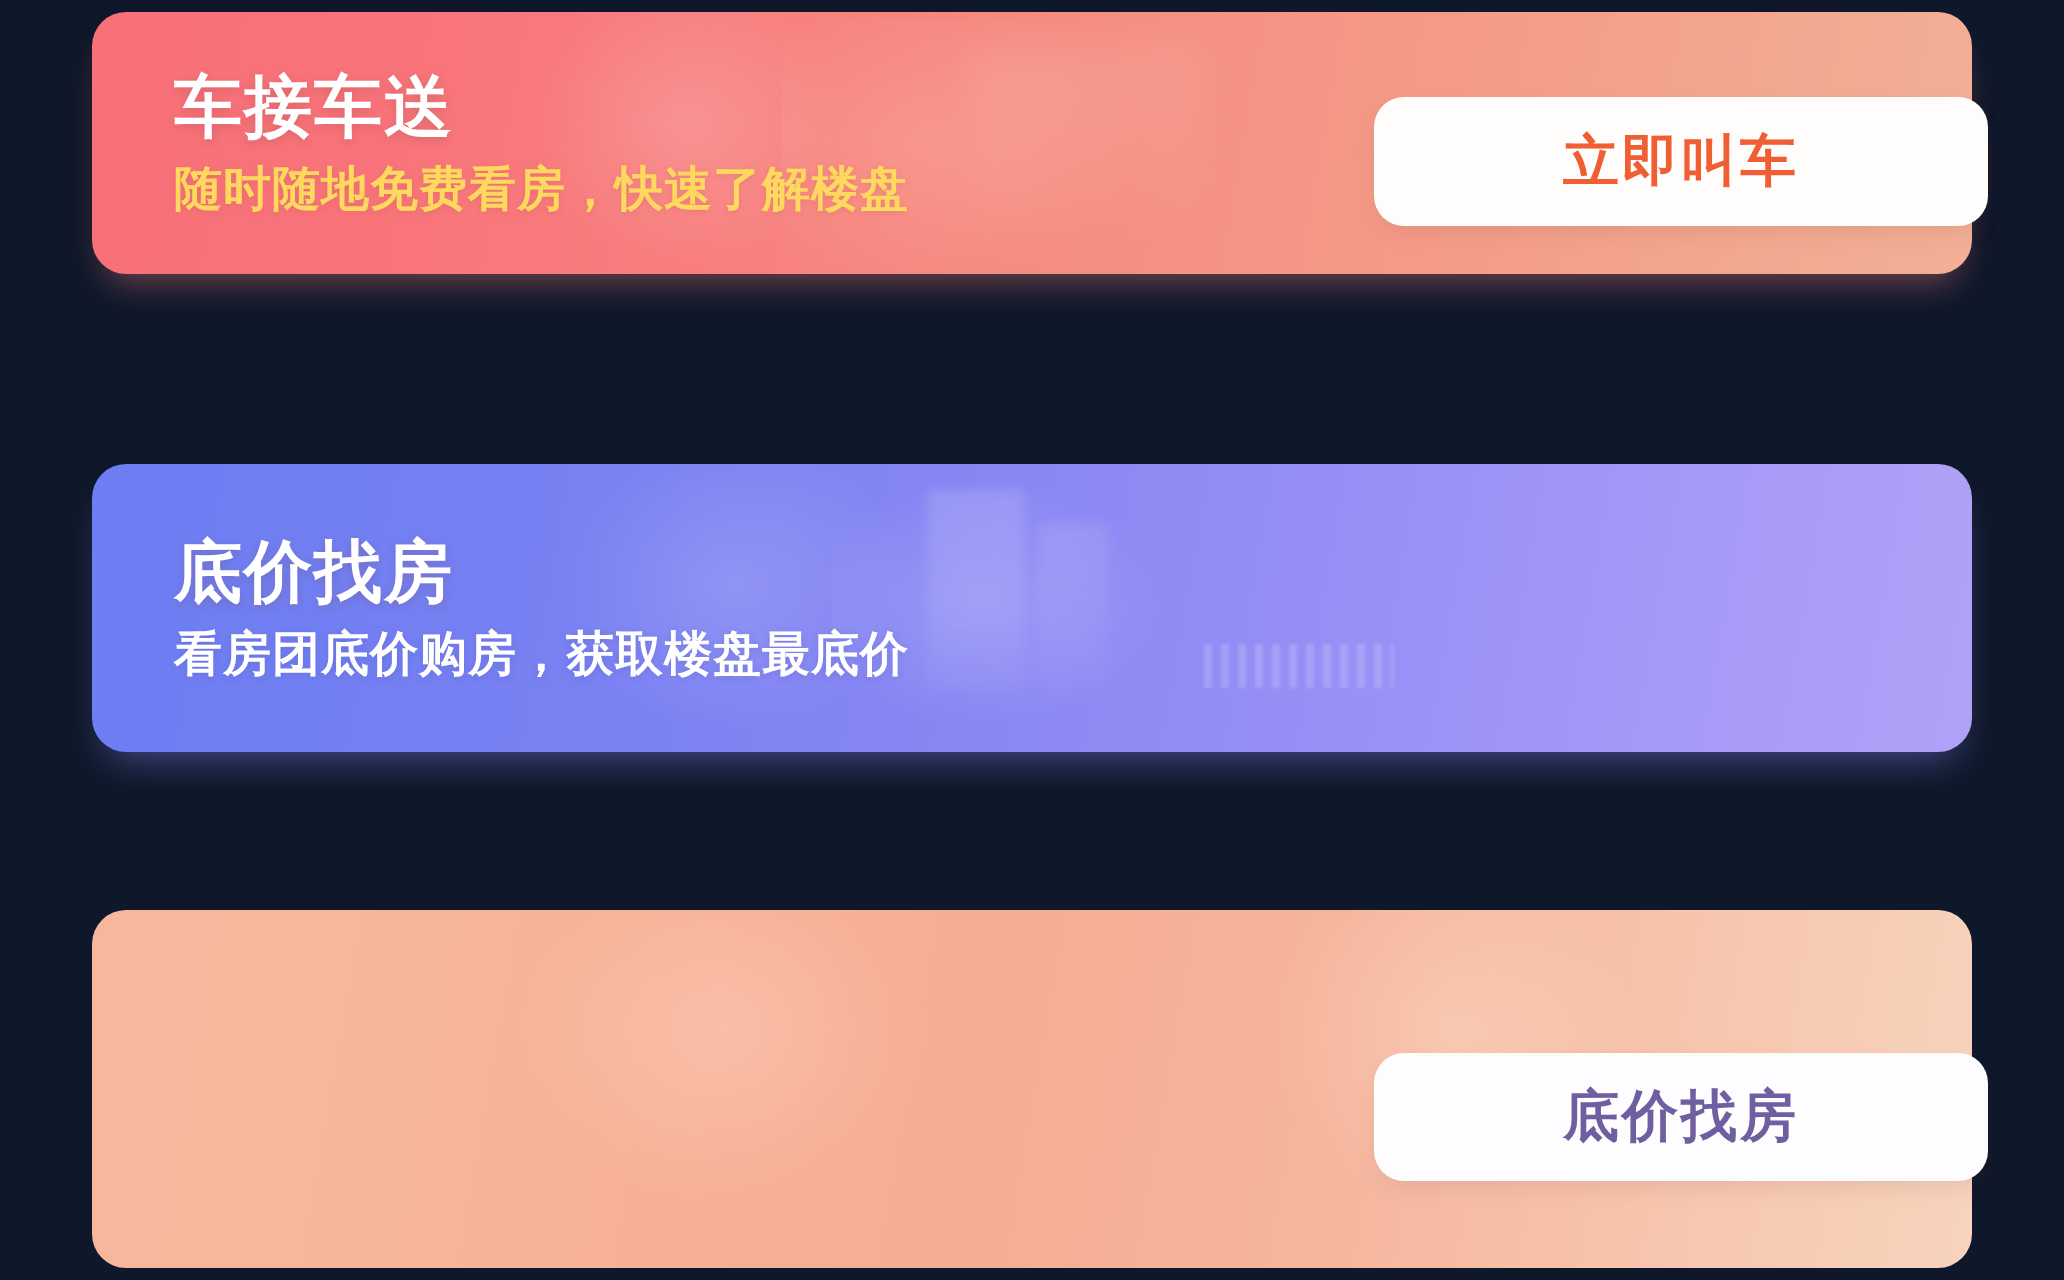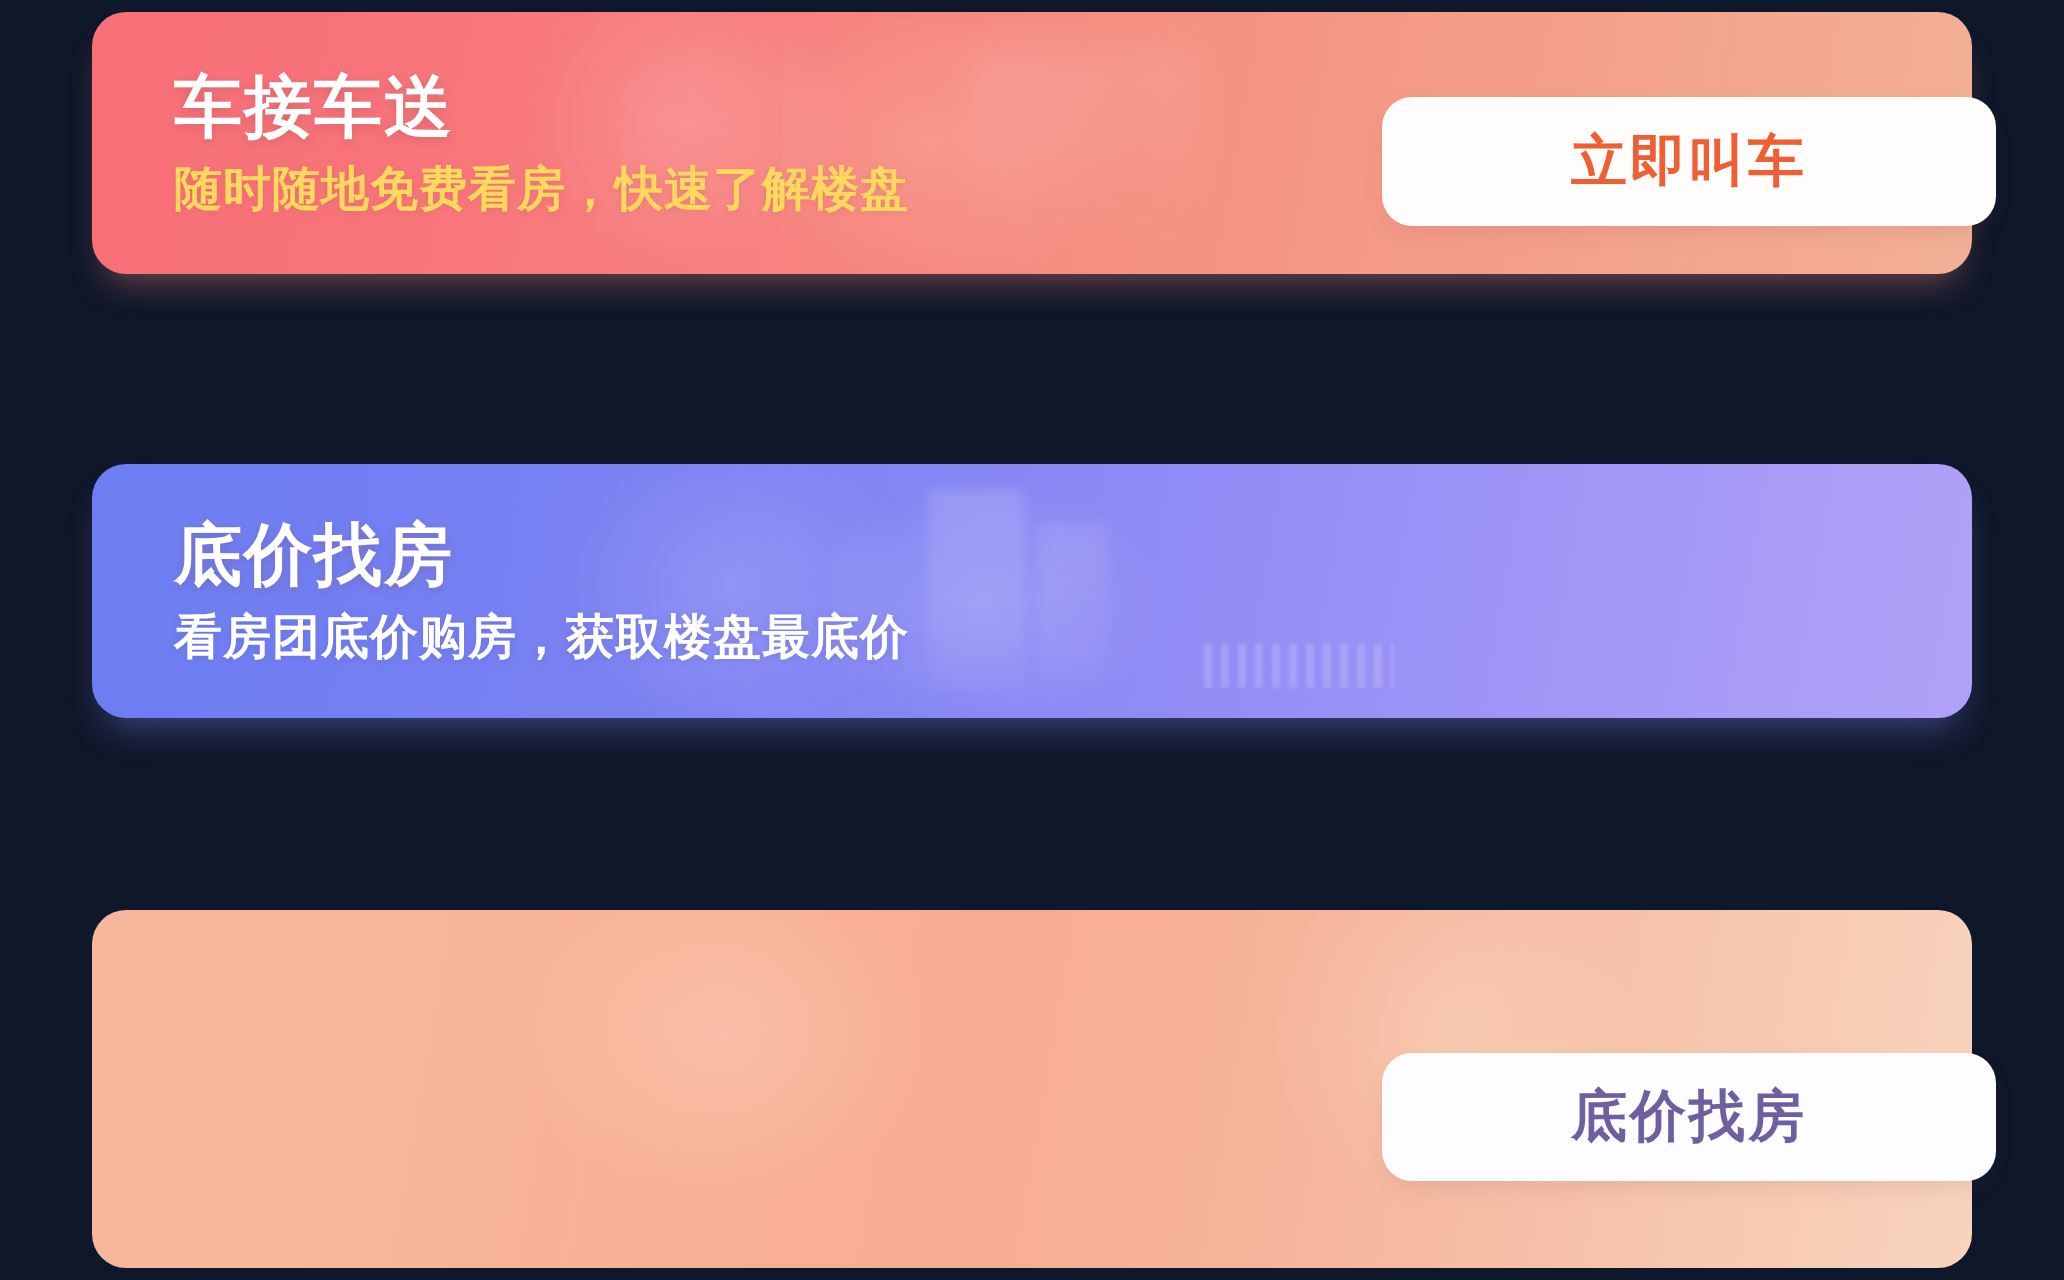--- a/index.html
+++ b/index.html
@@ -56,21 +56,21 @@
   #card-1 .glow-c {
     position:absolute; left:880px; top:34px; width:230px; height:210px;
     background:linear-gradient(180deg, rgba(255,255,255,0.10), rgba(255,255,255,0));
     filter:blur(20px);
     pointer-events:none;
   }
 
   
   #card-2 {
     top:464px;
-    height:254px;
+    height:288px;
     background:linear-gradient(100deg,#6c7ef2 0%,#727ff2 14%,#7b81f2 30%,#8a88f4 50%,#9a92f6 70%,#a79bf7 86%,#b0a2f7 100%);
     box-shadow:0 22px 36px -14px rgba(124,130,240,0.45);
   }
   #card-2 .glow-a {
     position:absolute; left:460px; top:-30px; width:360px; height:300px;
     background:radial-gradient(ellipse at center, rgba(255,255,255,0.14) 0%, rgba(255,255,255,0) 70%);
     pointer-events:none;
   }
   #card-2 .glow-b {
     position:absolute; left:740px; top:20px; width:330px; height:240px;
@@ -149,21 +149,20 @@
     z-index:4;
     background:#fffdfb;
     border-radius:30px;
     display:flex;
     align-items:center;
     justify-content:center;
     font-size:56px;
     font-weight:bold;
     letter-spacing:3px;
     box-shadow:0 10px 26px -8px rgba(120,70,60,0.18);
-    margin-left:8px;
   }
   #cta-1 { left:1282px; top:85px; width:614px; height:129px; color:#ef5f33; }
   #cta-2 { left:1282px; top:589px; width:614px; height:128px; color:#6f5fa0; background:#fdfcff; }
 </style>
 </head>
 <body>
 
 <div id="stage">
 
   <div class="card" id="card-1">

